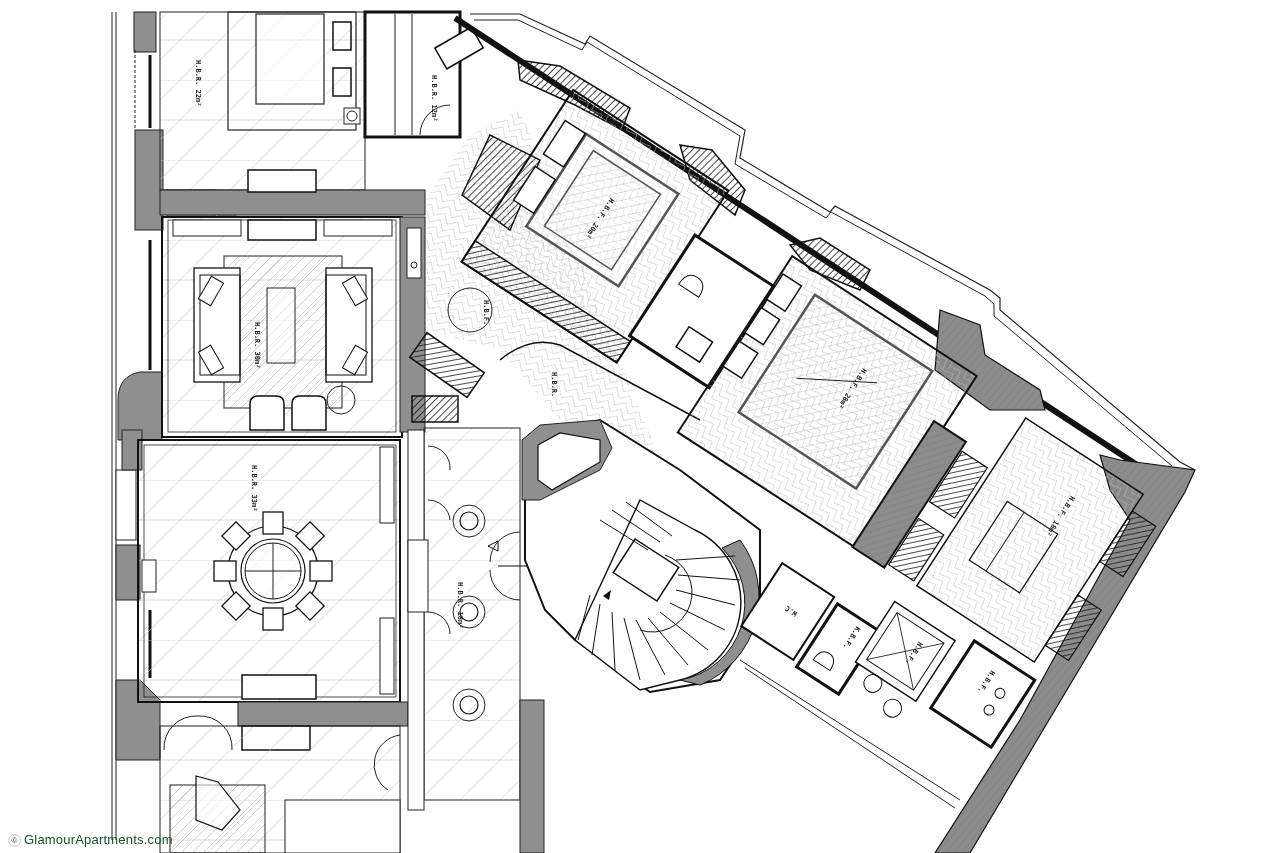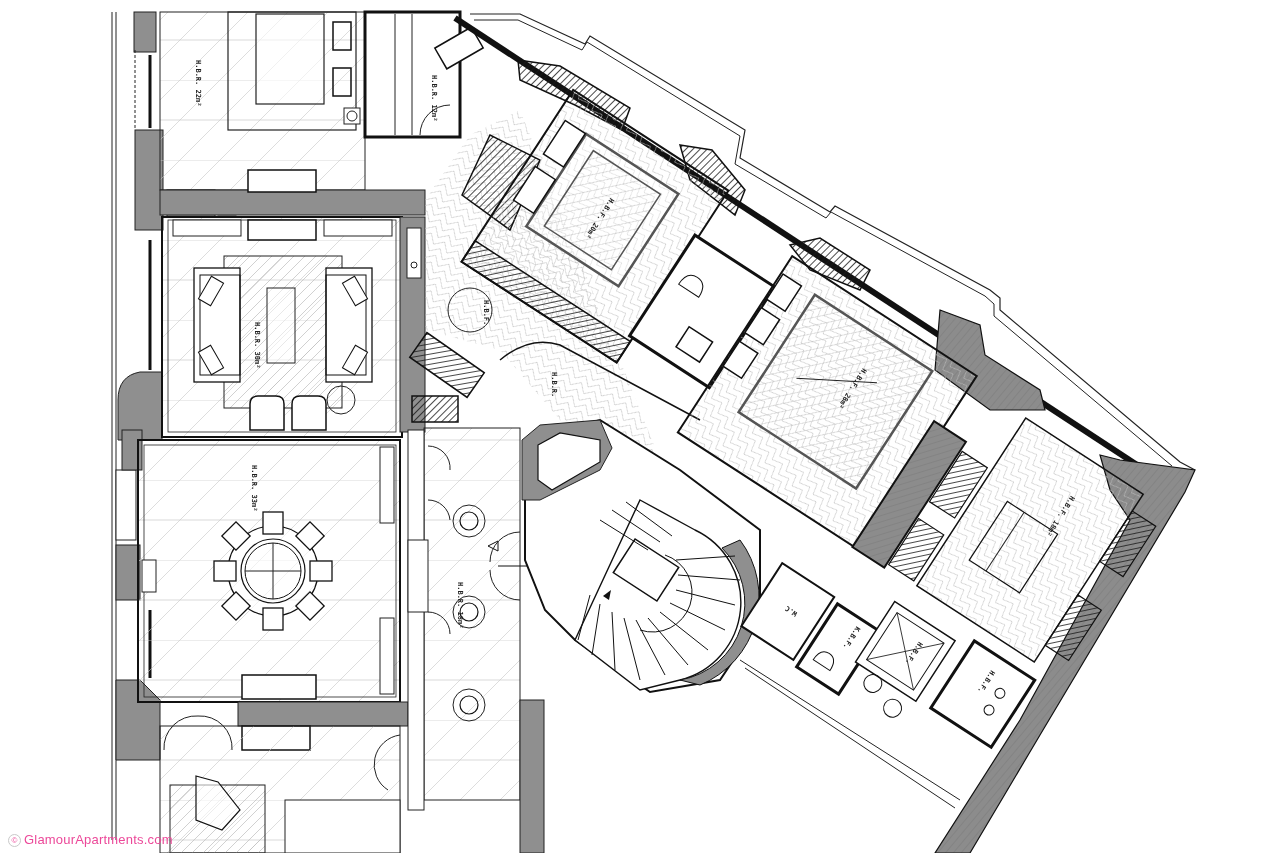--- a/index.html
+++ b/index.html
@@ -1,19 +1,19 @@
 <!DOCTYPE html>
 <html><head>
 <meta charset="utf-8">
 <style>
   html,body{margin:0;padding:0;background:#ffffff;}
   body{width:1280px;height:853px;overflow:hidden;position:relative;font-family:"DejaVu Sans",sans-serif;}
   #plan{position:absolute;left:0;top:0;width:1280px;height:853px;}
   .lbl{font-family:"DejaVu Sans Mono",monospace;font-size:7px;font-weight:bold;fill:#222;}
-  .wm{position:absolute;left:8px;top:832px;font-family:"Liberation Sans",sans-serif;font-size:13px;color:#ec4899;letter-spacing:0.2px;}
+  .wm{position:absolute;left:8px;top:832px;font-family:"Liberation Sans",sans-serif;font-size:13px;color:#14532d;letter-spacing:0.2px;}
   .wm-icon{display:inline-block;width:11px;height:11px;border-radius:50%;border:1.5px solid #c9c9c9;font-size:8px;line-height:11px;text-align:center;margin-right:3px;vertical-align:middle;}
 </style>
 </head>
 <body>
 
 <svg id="plan" viewBox="0 0 1280 853" xmlns="http://www.w3.org/2000/svg">
   <defs>
     <pattern id="herring" patternUnits="userSpaceOnUse" width="22" height="22">
       <path d="M0 11 L11 0 M11 22 L22 11 M0 22 L22 0" stroke="#bdbdbd" stroke-width="0.7" fill="none"></path>
     </pattern>

